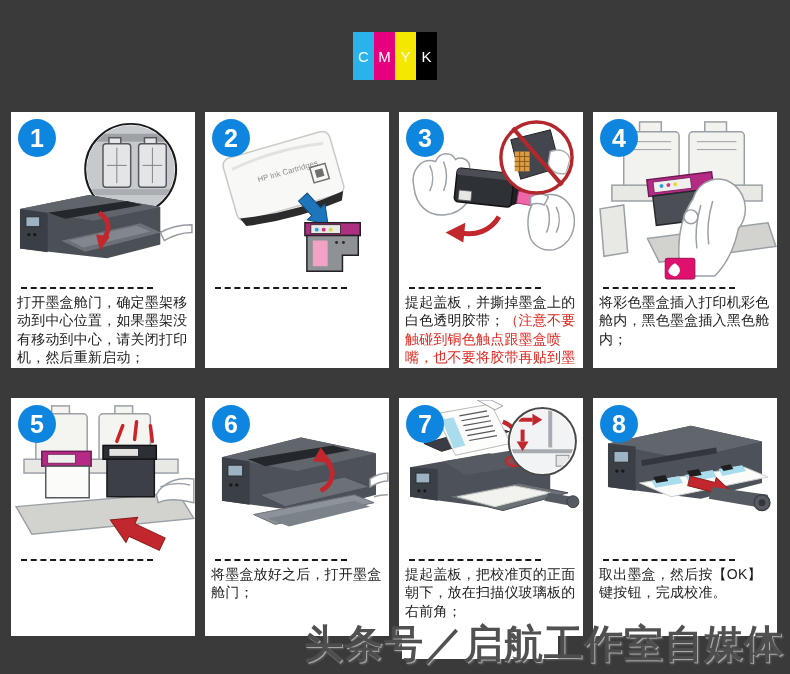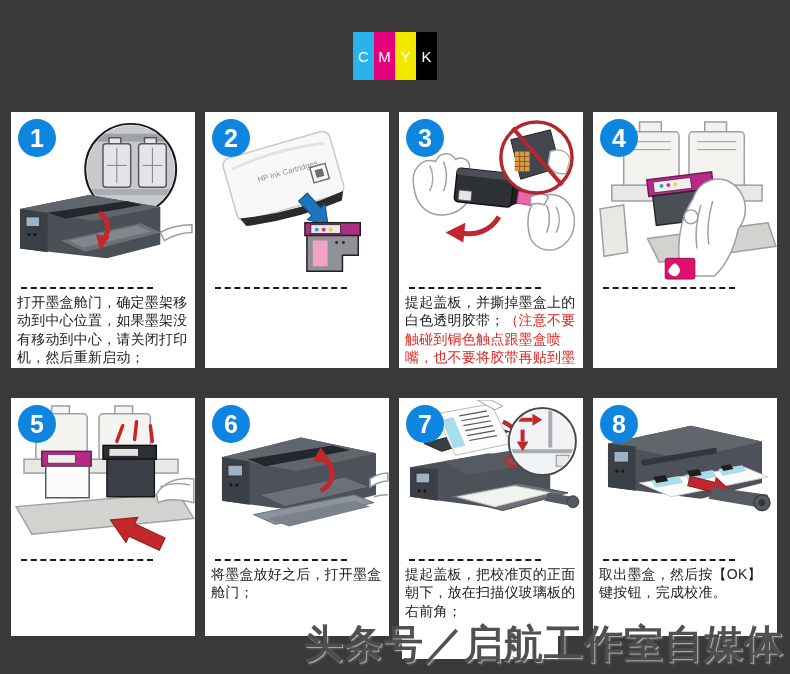--- a/index.html
+++ b/index.html
@@ -205,20 +205,21 @@
         <path d="M100,86 C106,66 128,60 142,72 C156,84 156,104 146,116 C142,136 134,152 122,164 L88,164 C84,140 84,110 100,86 Z"></path>
         <path d="M108,92 C104,106 102,122 104,136 M120,88 C116,102 114,118 116,132" fill="none"></path>
         <circle cx="98" cy="104" r="7"></circle>
       </g>
       <g>
         <rect x="72" y="146" width="30" height="21" rx="2" fill="#e0116e" stroke="#9c0d4e"></rect>
         <path d="M82,151 q7,5 4,10 q-3,5 -8,2 q-5,-3 -1,-8 q2,-3 5,-4 z" fill="#ffffff"></path>
       </g>
     </svg>
     <div class="sep"></div>
+    <p class="txt"><span>将彩色墨盒插入打印机彩色舱内，黑色墨盒插入黑色舱内；</span></p>
   </section>
 
   <section class="panel r2">
     <div class="badge">5</div>
     <svg class="illu" viewBox="0 0 184 158">
       <g fill="#f4f4f1" stroke="#9aa0a5" stroke-width="1.5">
         <rect x="40" y="6" width="18" height="10"></rect>
           <rect x="104" y="6" width="18" height="10"></rect>
         <rect x="24" y="14" width="52" height="54" rx="4"></rect>
           <rect x="88" y="14" width="52" height="54" rx="4"></rect>

